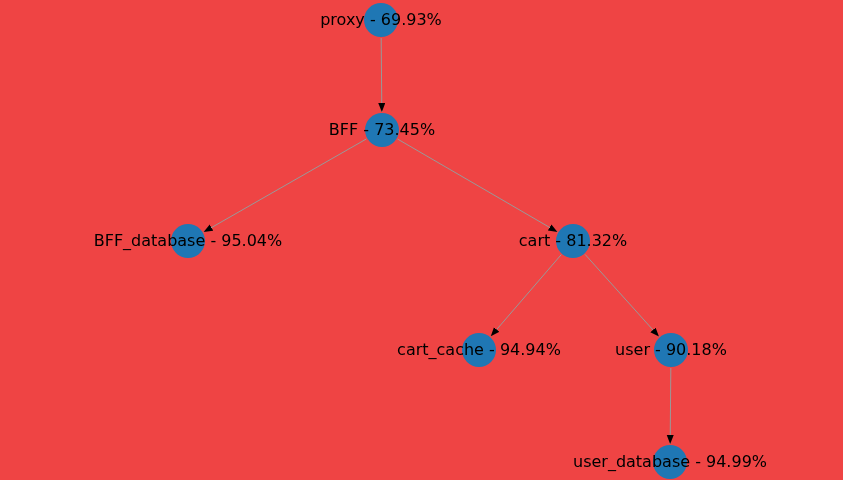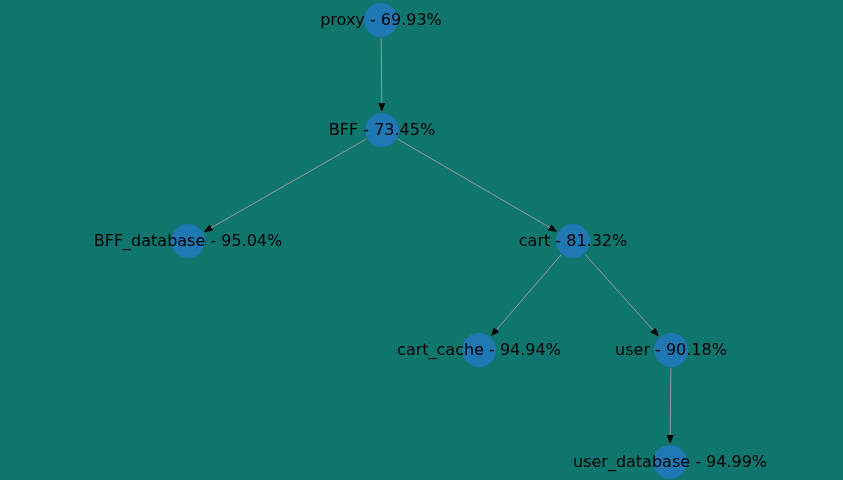--- a/index.html
+++ b/index.html
@@ -4,21 +4,21 @@
 <style>
   html, body {
     margin: 0;
     padding: 0;
     background: #ffffff;
   }
   .figure {
     position: relative;
     width: 843px;
     height: 480px;
-    background: #0f766e;
+    background: #ef4444;
     overflow: hidden;
     font-family: "DejaVu Sans", sans-serif;
   }
   svg text {
     font-family: "DejaVu Sans", sans-serif;
     font-size: 16px;
     fill: #000000;
   }
 </style>
 </head>

